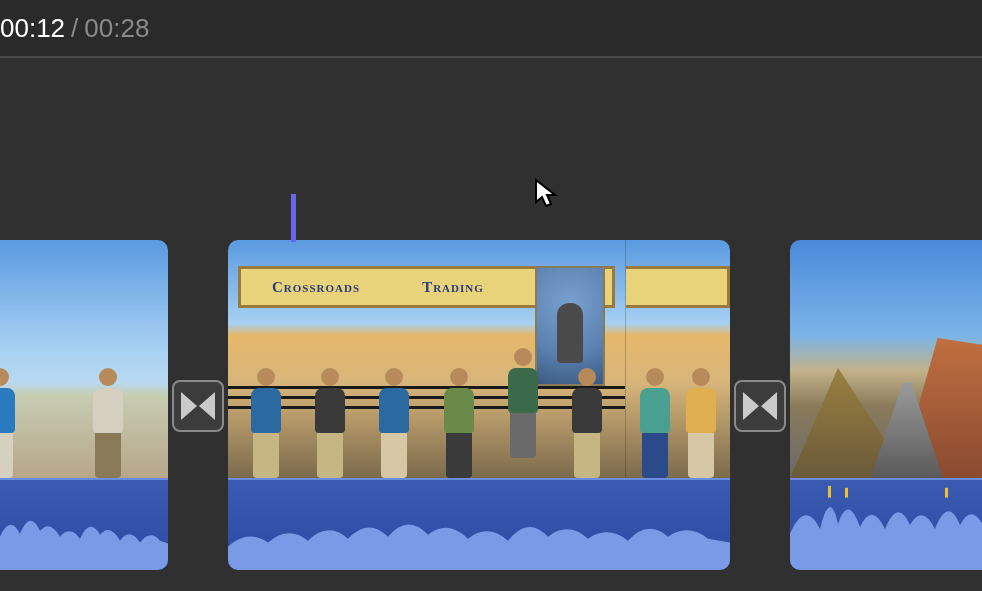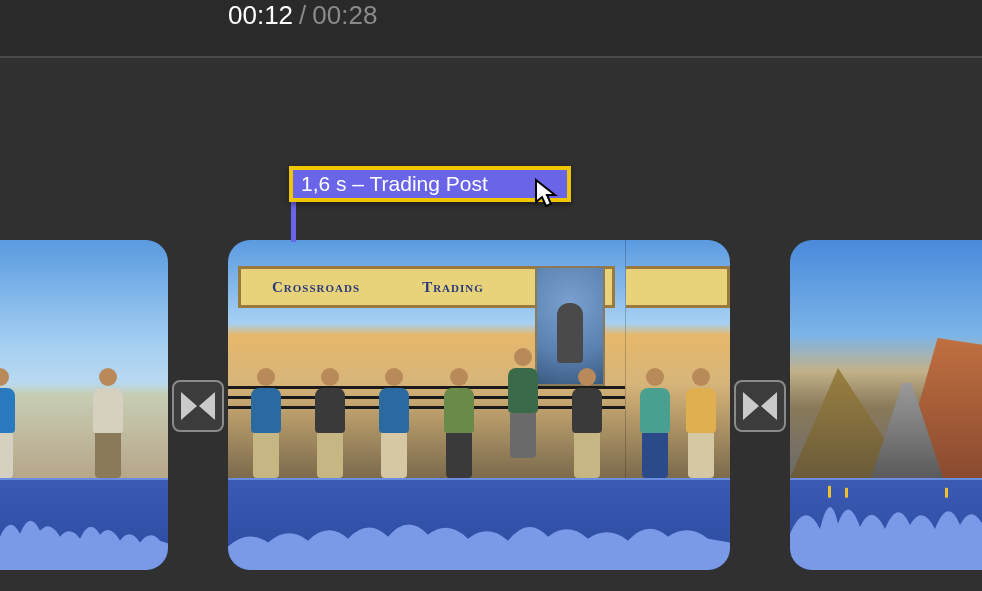--- a/index.html
+++ b/index.html
@@ -10,41 +10,40 @@
     font-family: -apple-system, "Helvetica Neue", Arial, sans-serif;
     overflow: hidden;
     position: relative;
   }
 
   .topbar {
     width: 100%;
     height: 58px;
     border-bottom: 2px solid #4a4a4a;
     display: flex;
-    align-items: flex-start;
-    padding-left: 228px;
+    align-items: center;
     color: #fff;
     font-size: 26px;
     font-weight: 500;
   }
   .time-total { color: #8a8a8a; }
   .time-sep { color: #8a8a8a; margin: 0 6px; }
 
   .timeline {
     position: absolute;
     top: 58px;
     left: 0;
     width: 982px;
     height: 533px;
     background: #303030;
   }
 
   .clip {
     position: absolute;
-    border-radius: 22px;
+    border-radius: 10px;
     overflow: hidden;
   }
 
   .clip-thumb {
     position: relative;
     width: 100%;
     display: flex;
   }
 
   .audio {
@@ -321,21 +320,18 @@
       <path d="M3 6 L19 20 L3 34 Z M37 6 L21 20 L37 34 Z" fill="#cacaca"></path>
     </svg>
   </div>
   <div class="transition" style="left:734px; top:322px;">
     <svg viewBox="0 0 40 40">
       <path d="M3 6 L19 20 L3 34 Z M37 6 L21 20 L37 34 Z" fill="#cacaca"></path>
     </svg>
   </div>
 
   <div class="title-stem" style="left:291px; top:136px; height:48px;"></div>
-  <div class="title-marker" style="left:289px; top:108px; width:282px;">
-    <span>1,6 s – Trading Post</span>
-  </div>
 
   <svg class="cursor-arrow" style="left:534px; top:120px;" viewBox="0 0 28 30">
     <path d="M2 2 L2 24 L8 19 L12 28 L17 26 L13 17 L21 17 Z" fill="#fff" stroke="#000" stroke-width="2"></path>
   </svg>
 
 </div>
 
 </body></html>

